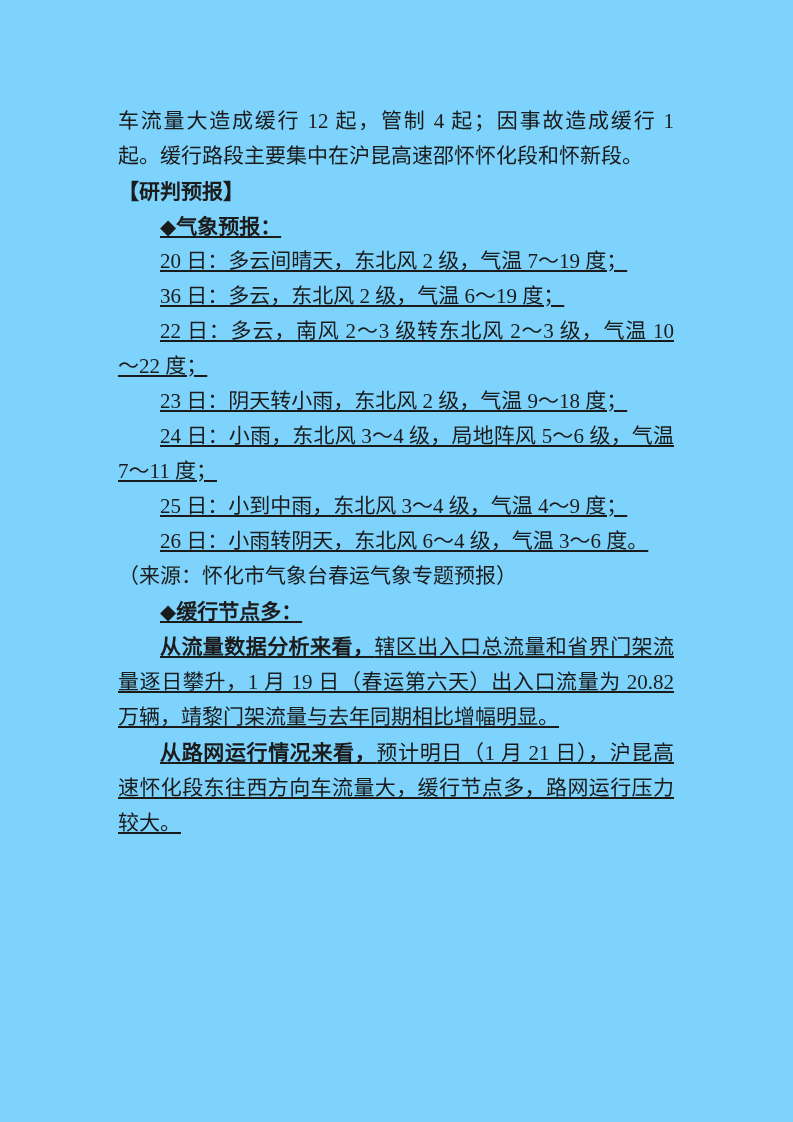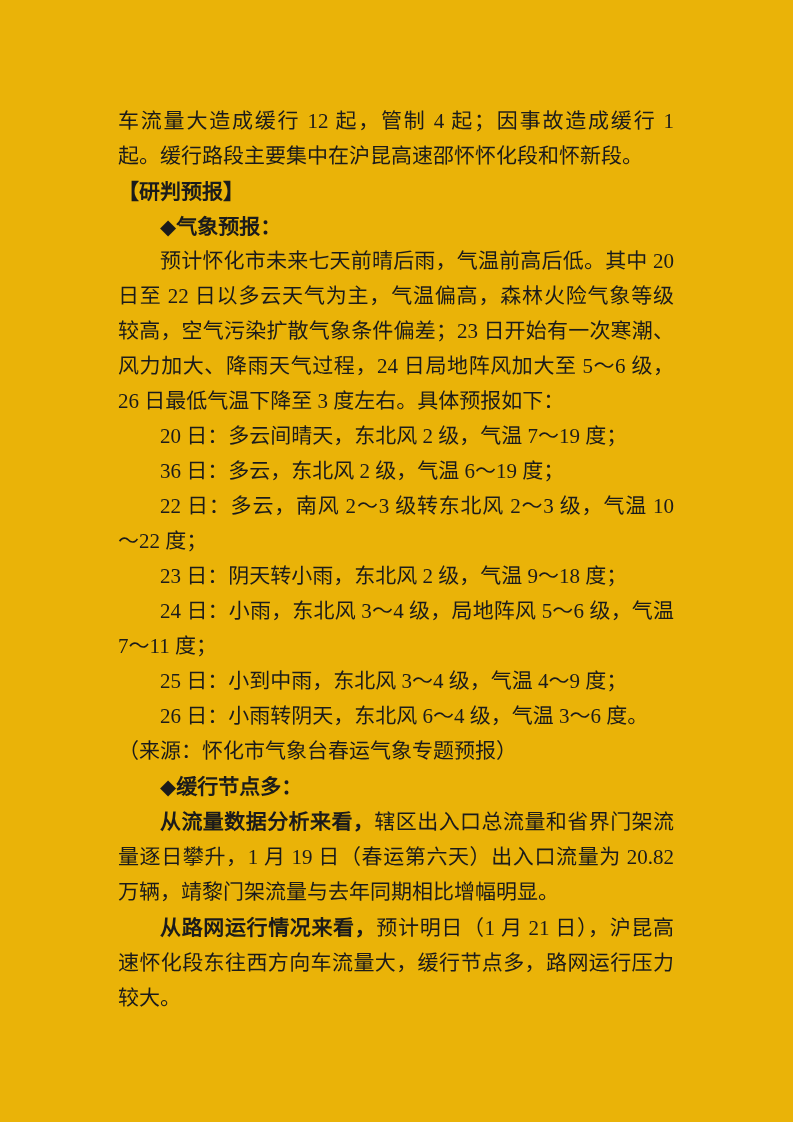--- a/index.html
+++ b/index.html
@@ -5,41 +5,42 @@
 <style>
   html, body {
     margin: 0;
     padding: 0;
     background: #ffffff;
   }
   .page {
     position: relative;
     width: 793px;
     height: 1122px;
-    background: #eab308;
+    background: #7dd3fc;
     overflow: hidden;
     margin: 0 auto;
   }
   .text-block {
     position: absolute;
     left: 118px;
     top: 104px;
     width: 556px;
     font-family: "Liberation Serif", "DejaVu Serif", serif;
     font-size: 21px;
     line-height: 35px;
     color: #1b1b1b;
     text-align: justify;
   }
   .para {
     margin: 0;
     padding: 0;
   }
   .indent {
     text-indent: 42px;
+    text-decoration: underline;
   }
   .hei {
     font-family: "Liberation Sans", "DejaVu Sans", sans-serif;
     font-weight: 700;
   }
   .section-heading {
     text-indent: 0;
   }
   .source-line {
     text-align: left;
@@ -51,21 +52,20 @@
 
 <div class="page">
   <div class="text-block">
 
     <p class="para">车流量大造成缓行 12 起，管制 4 起；因事故造成缓行 1 起。缓行路段主要集中在沪昆高速邵怀怀化段和怀新段。</p>
 
     <p class="para hei section-heading">【研判预报】</p>
 
     <p class="para hei indent">◆气象预报：</p>
 
-    <p class="para indent">预计怀化市未来七天前晴后雨，气温前高后低。其中 20 日至 22 日以多云天气为主，气温偏高，森林火险气象等级较高，空气污染扩散气象条件偏差；23 日开始有一次寒潮、风力加大、降雨天气过程，24 日局地阵风加大至 5～6 级，26 日最低气温下降至 3 度左右。具体预报如下：</p>
 
     <p class="para indent">20 日：多云间晴天，东北风 2 级，气温 7～19 度；</p>
     <p class="para indent">36 日：多云，东北风 2 级，气温 6～19 度；</p>
     <p class="para indent">22 日：多云，南风 2～3 级转东北风 2～3 级，气温 10～22 度；</p>
     <p class="para indent">23 日：阴天转小雨，东北风 2 级，气温 9～18 度；</p>
     <p class="para indent">24 日：小雨，东北风 3～4 级，局地阵风 5～6 级，气温 7～11 度；</p>
     <p class="para indent">25 日：小到中雨，东北风 3～4 级，气温 4～9 度；</p>
     <p class="para indent">26 日：小雨转阴天，东北风 6～4 级，气温 3～6 度。</p>
 
     <p class="para source-line">（来源：怀化市气象台春运气象专题预报）</p>

